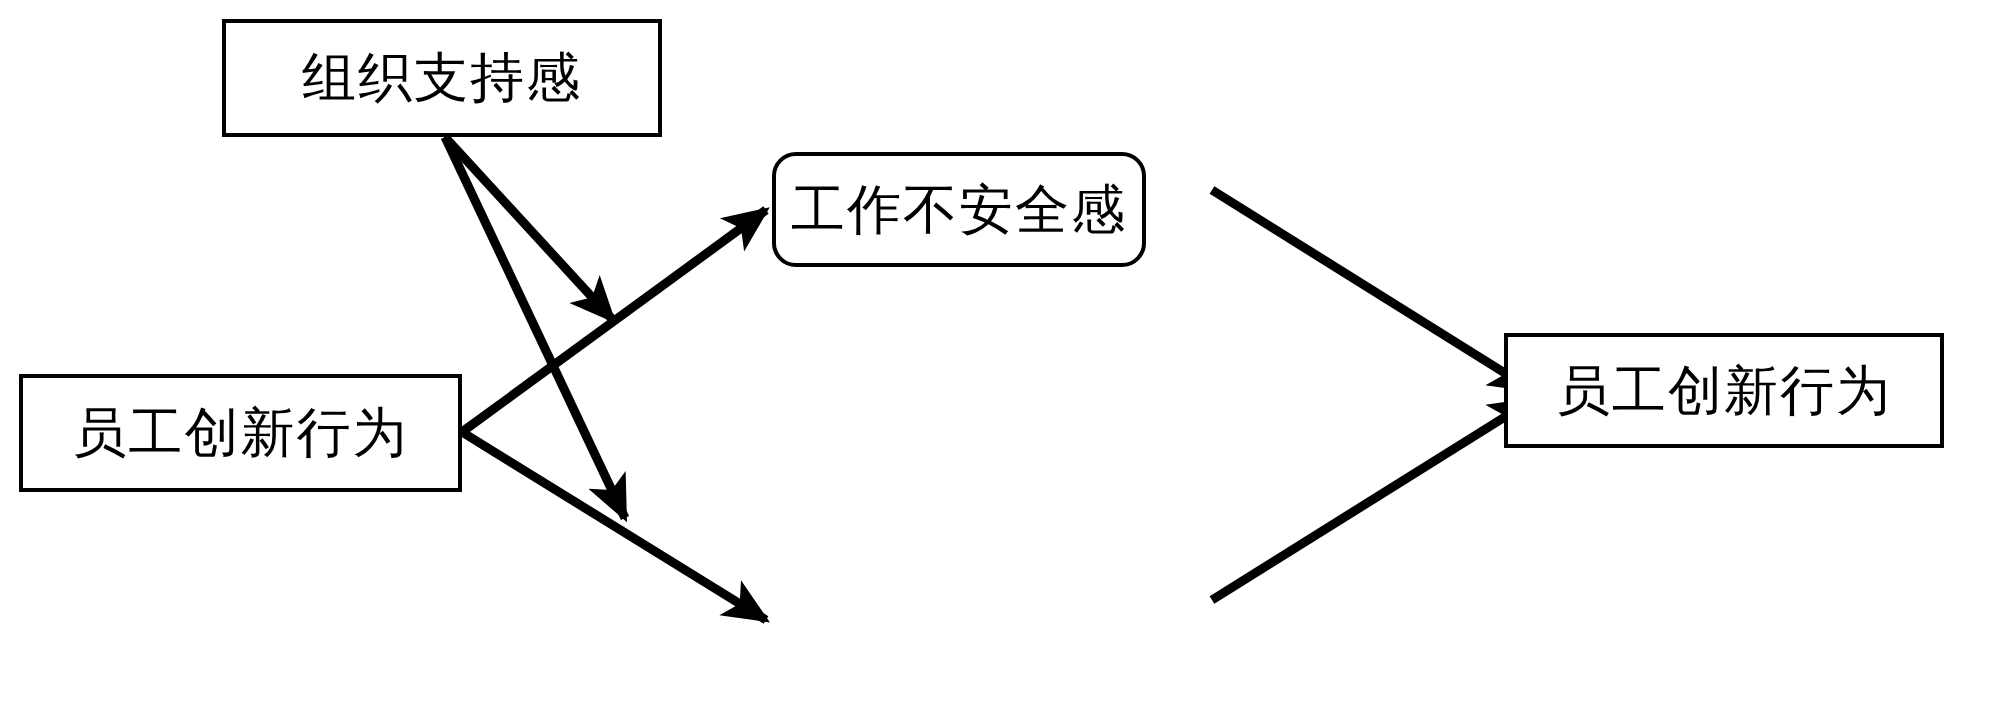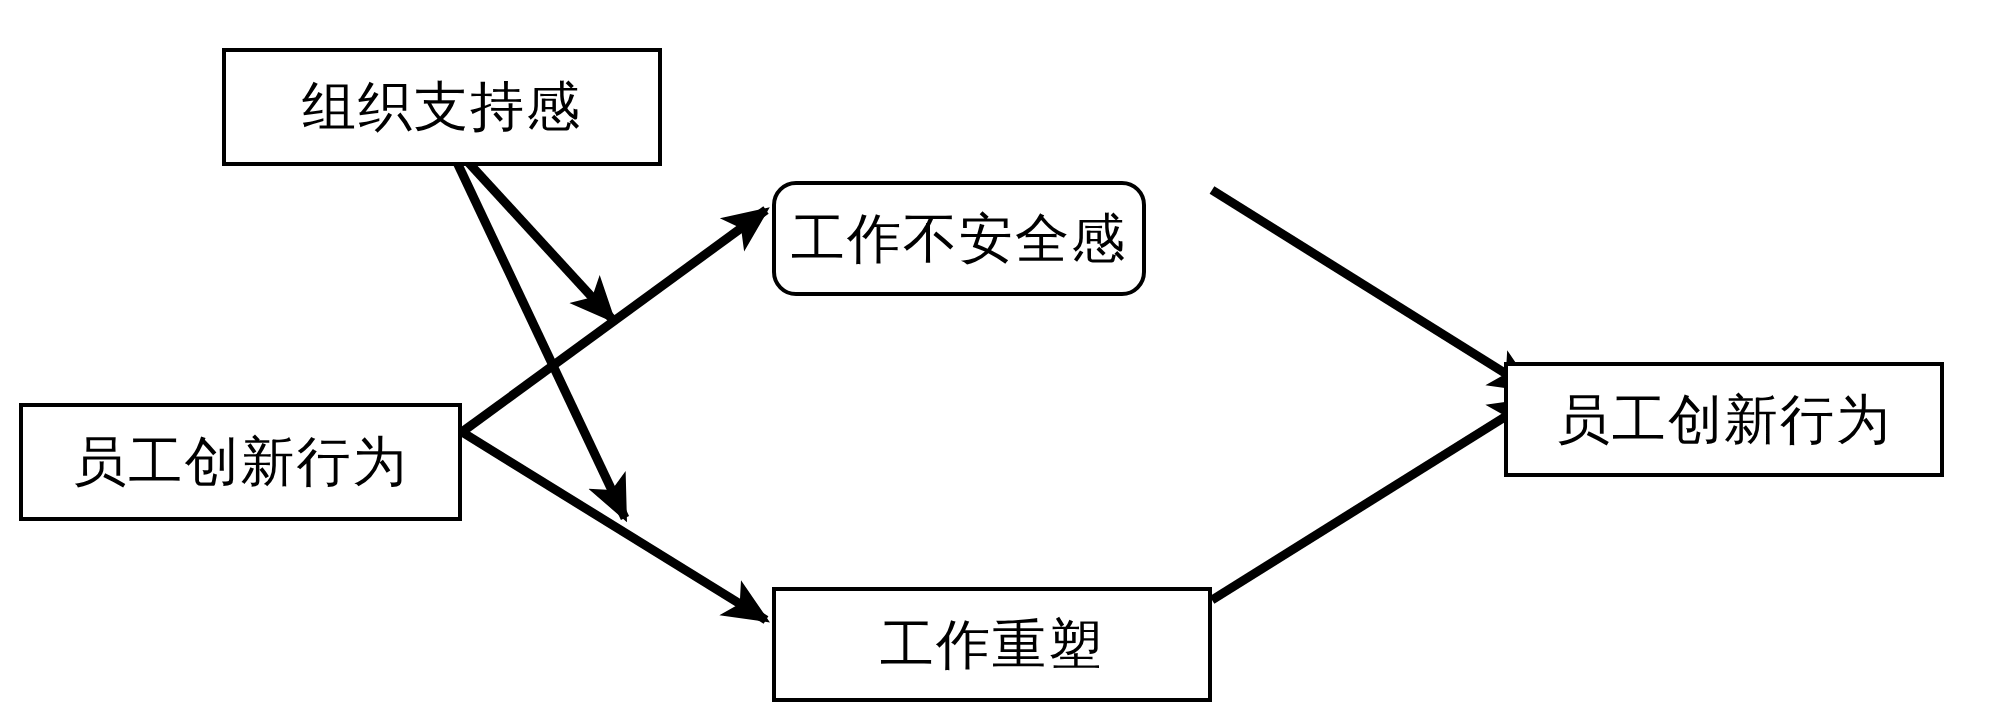--- a/index.html
+++ b/index.html
@@ -28,21 +28,20 @@
     display: block;
   }
   .node-box {
     position: absolute;
     box-sizing: border-box;
     background: #ffffff;
     border: 4px solid #000000;
     display: flex;
     align-items: center;
     justify-content: center;
-    margin-top: 29px;
   }
   .node-label {
     font-family: "Liberation Serif", "DejaVu Serif", serif;
     font-size: 54px;
     line-height: 1;
     color: #000000;
     white-space: nowrap;
     letter-spacing: 2px;
   }
 </style>
@@ -78,21 +77,18 @@
   </div>
 
   <div class="node-box" id="node-digitalization" style="left:19px; top:374px; width:443px; height:118px;">
     <span class="node-label">员工创新行为</span>
   </div>
 
   <div class="node-box" id="node-job-insecurity" style="left:772px; top:152px; width:374px; height:115px;border-radius:24px;">
     <span class="node-label">工作不安全感</span>
   </div>
 
-  <div class="node-box" id="node-job-crafting" style="left:772px; top:558px; width:440px; height:115px;">
-    <span class="node-label">工作重塑</span>
-  </div>
 
   <div class="node-box" id="node-innovation" style="left:1504px; top:333px; width:440px; height:115px;justify-content:center;">
     <span class="node-label">员工创新行为</span>
   </div>
 
 </div>
 
 </body></html>

